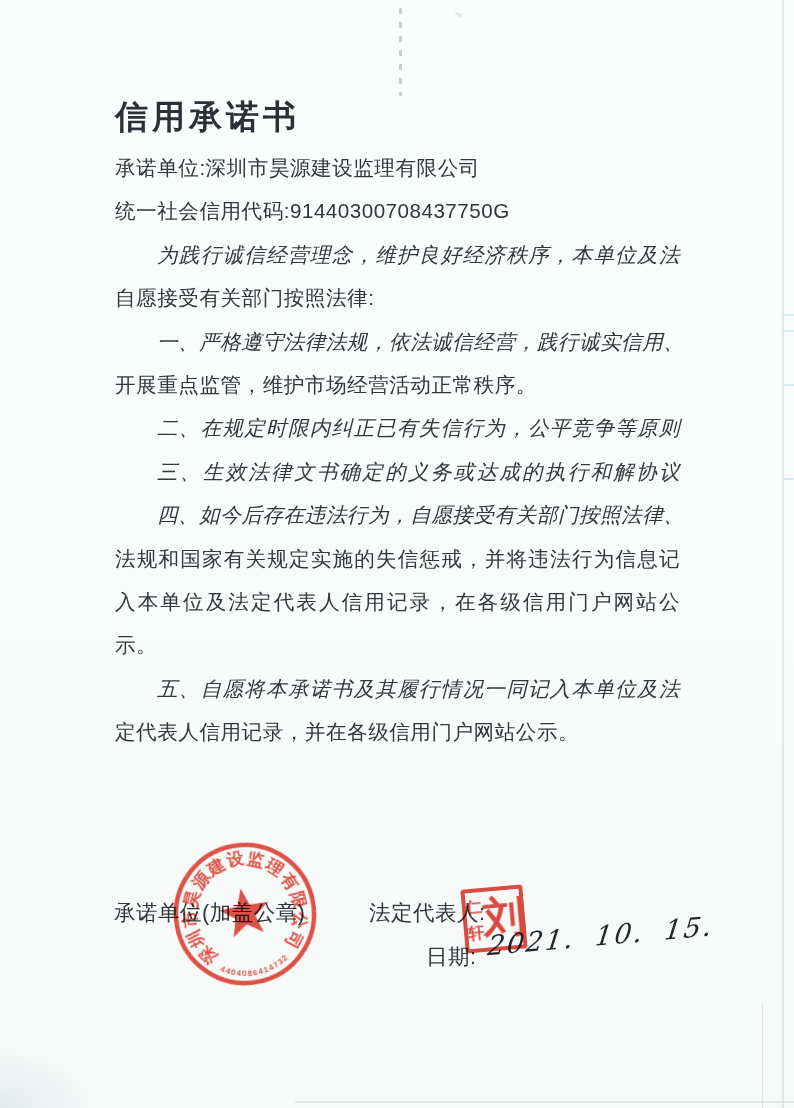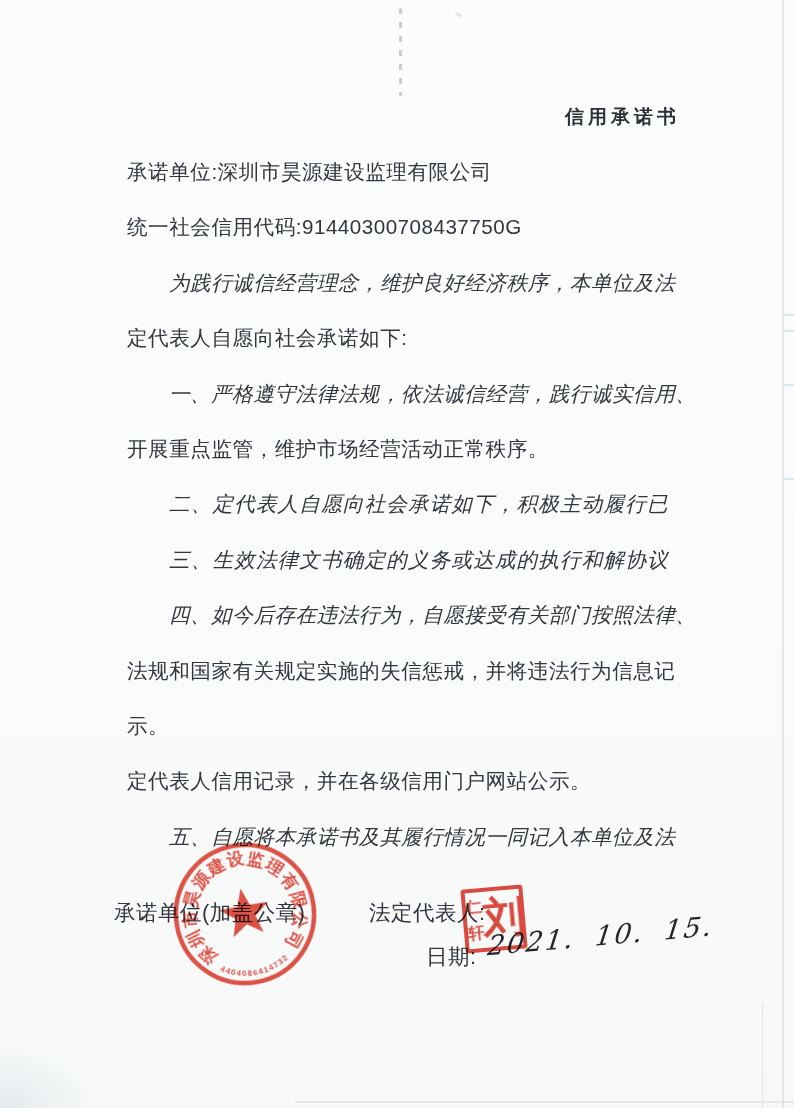--- a/index.html
+++ b/index.html
@@ -11,26 +11,26 @@
   .page{
     position:relative;width:794px;height:1108px;overflow:hidden;
     background:
       radial-gradient(140px 90px at 0% 100%, rgba(190,205,214,.35), rgba(190,205,214,0) 70%),
       linear-gradient(180deg,#fbfcfc 0%,#fafbfb 55%,#f7f9f9 100%);
     color:#2f343a;
   }
   
   .content{position:absolute;left:115px;top:0;width:565px;}
   h1.title{
-    margin:96px 0 8px;font-size:19px;line-height:42px;font-weight:700;
-    letter-spacing:4px;text-align:right;color:#2b3036;
+    margin:96px 0 8px;font-size:33px;line-height:42px;font-weight:700;
+    letter-spacing:4px;text-align:left;color:#2b3036;
   }
   .lines{margin-top:6px;}
   .bline{
-    margin:12px;height:43.4px;line-height:43.4px;
+    margin:0;height:43.4px;line-height:43.4px;
     font-size:20.6px;letter-spacing:.5px;color:#32373d;
     text-align:justify;text-align-last:justify;
     white-space:nowrap;overflow:visible;
   }
   .bline.end{text-align-last:left;}
   .bline.ind{text-indent:42px;font-style:italic;}
   
   .sig{position:absolute;font-size:21.5px;line-height:26px;color:#32373d;letter-spacing:.5px;}
   .sig-unit{left:114px;top:900px;}
   .sig-rep{left:369px;top:900px;}
@@ -92,30 +92,31 @@
   <div class="artifact tick t2"></div>
   <div class="artifact tick t3"></div>
   <div class="artifact tick t4"></div>
 
   <div class="content">
     <h1 class="title">信用承诺书</h1>
     <div class="lines">
       <p class="bline end">承诺单位:深圳市昊源建设监理有限公司</p>
       <p class="bline end">统一社会信用代码:91440300708437750G</p>
       <p class="bline ind">为践行诚信经营理念，维护良好经济秩序，本单位及法</p>
-      <p class="bline end">定代表人自愿向社会承诺如下:</p>
+      <p class="bline end">自愿接受有关部门按照法律:</p>
       <p class="bline ind">一、严格遵守法律法规，依法诚信经营，践行诚实信用、</p>
       <p class="bline end">开展重点监管，维护市场经营活动正常秩序。</p>
-      <p class="bline ind">二、定代表人自愿向社会承诺如下，积极主动履行已</p>
+      <p class="bline ind">二、在规定时限内纠正已有失信行为，公平竞争等原则</p>
       <p class="bline ind">三、生效法律文书确定的义务或达成的执行和解协议</p>
       <p class="bline ind">四、如今后存在违法行为，自愿接受有关部门按照法律、</p>
       <p class="bline">法规和国家有关规定实施的失信惩戒，并将违法行为信息记</p>
+      <p class="bline">入本单位及法定代表人信用记录，在各级信用门户网站公</p>
       <p class="bline end">示。</p>
+      <p class="bline ind">五、自愿将本承诺书及其履行情况一同记入本单位及法</p>
       <p class="bline end">定代表人信用记录，并在各级信用门户网站公示。</p>
-      <p class="bline ind">五、自愿将本承诺书及其履行情况一同记入本单位及法</p>
     </div>
   </div>
 
   <span class="sig sig-unit">承诺单位(加盖公章)</span>
   <span class="sig sig-rep">法定代表人:</span>
   <span class="sig sig-date-label">日期:</span>
   <span class="handwriting">2021. 10. 15.</span>
 
   <svg class="company-seal" viewBox="0 0 160 160">
     <circle class="ring" cx="80" cy="80" r="69" stroke="#e04437"></circle>

